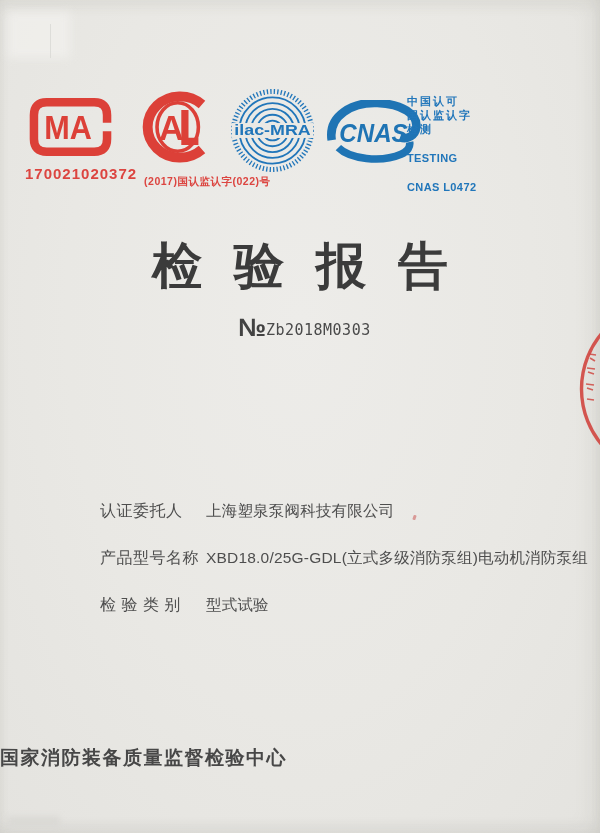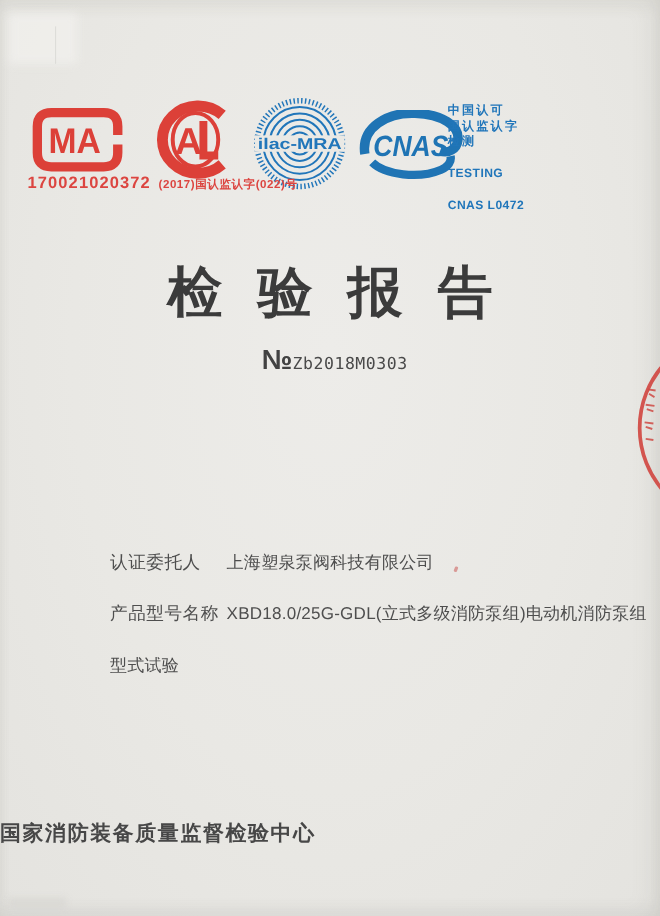--- a/index.html
+++ b/index.html
@@ -10,21 +10,21 @@
     box-shadow:inset -10px 0 18px rgba(110,110,105,.08), inset 0 8px 12px rgba(110,110,105,.05), inset 0 -8px 12px rgba(110,110,105,.06);
   }
   .abs{position:absolute;}
   
   .logo{display:block;}
   .accred{left:407px;top:94px;color:#2176ba;font-weight:bold;}
   .accred .cjk{font-size:11px;line-height:14px;letter-spacing:2px;}
   .accred .lat{font-size:11px;line-height:14px;letter-spacing:.4px;margin-top:15px;}
   .regline{left:25px;top:158px;display:flex;align-items:center;color:#dc4540;font-weight:bold;white-space:nowrap;}
   .regline .num{font-size:15px;letter-spacing:1px;}
-  .regline .suffix{font-size:10.5px;margin-left:7px;margin-top:2px;letter-spacing:.5px;}
+  .regline .suffix{font-size:10.5px;margin-left:7px;margin-top:17px;letter-spacing:.5px;}
   
   .title{left:0;top:233px;width:100%;text-align:center;font-size:50px;font-weight:600;
          letter-spacing:32px;padding-left:32px;box-sizing:border-box;color:#3b3b3b;white-space:nowrap;}
   
   .no-row{left:238px;top:314px;display:flex;align-items:flex-start;color:#424242;}
   .no-sym{font-size:25px;font-weight:600;line-height:26px;}
   .no-val{font-family:"DejaVu Sans Mono","Liberation Mono",monospace;font-size:15px;margin-top:7px;letter-spacing:.5px;color:#4a4a4a;}
   
   .fields{left:100px;top:501px;display:flex;flex-direction:column;gap:26px;color:#4e4e4e;}
   .frow{display:flex;align-items:baseline;white-space:nowrap;}
@@ -113,19 +113,20 @@
   <div class="abs fields">
     <div class="frow">
       <span class="flabel">认证委托人</span>
       <span class="fvalue">上海塑泉泵阀科技有限公司</span>
     </div>
     <div class="frow">
       <span class="flabel">产品型号名称</span>
       <span class="fvalue">XBD18.0/25G-GDL(立式多级消防泵组)电动机消防泵组</span>
     </div>
     <div class="frow">
+      <span class="flabel">检 验 类 别</span>
       <span class="fvalue">型式试验</span>
     </div>
   </div>
 
   <div class="abs footer">国家消防装备质量监督检验中心</div>
 
 </div>
 
 </body></html>

